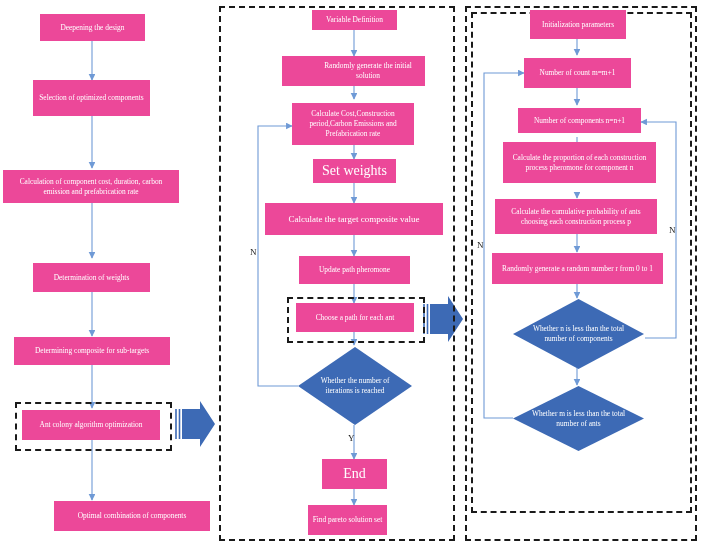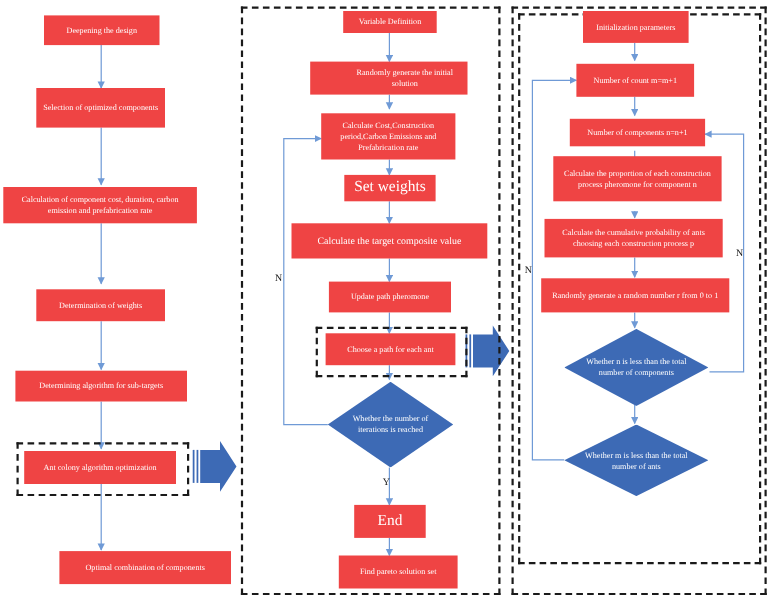--- a/index.html
+++ b/index.html
@@ -12,21 +12,21 @@
   #canvas{position:absolute;left:0;top:0;width:710px;height:543px;}
   svg#wires{position:absolute;left:0;top:0;width:710px;height:543px;pointer-events:none;}
 
   
   .node{
     position:absolute;
     box-sizing:border-box;
     display:flex;align-items:center;justify-content:center;
     text-align:center;
     color:#ffffff;
-    background:#ef4444;
+    background:#ec4899;
     font-size:7.4px;
     line-height:1.35;
     padding:1px 3px;
     z-index:3;
   }
   .node.big{font-size:9px;}
   .node.mid{font-size:14px;}
 
   
   .diamond{
@@ -142,21 +142,21 @@
   </svg>
 
   <div class="node" style="left:40px;top:14px;width:105px;height:27px;">Deepening the design</div>
 
   <div class="node" style="left:33px;top:80px;width:117px;height:36px;">Selection of optimized components</div>
 
   <div class="node" style="left:3px;top:170px;width:176px;height:33px;">Calculation of component cost, duration, carbon emission and prefabrication rate</div>
 
   <div class="node" style="left:33px;top:263px;width:117px;height:29px;">Determination of weights</div>
 
-  <div class="node" style="left:14px;top:337px;width:156px;height:28px;">Determining algorithm for sub-targets</div>
+  <div class="node" style="left:14px;top:337px;width:156px;height:28px;">Determining composite for sub-targets</div>
 
   <div class="node" style="left:22px;top:410px;width:138px;height:30px;">Ant colony algorithm optimization</div>
 
   <div class="node" style="left:14px;top:501px;width:156px;height:30px;margin-left:40px;">Optimal combination of components</div>
 
   <div class="node" style="left:312px;top:10px;width:85px;height:20px;">Variable Definition</div>
 
   <div class="node" style="left:282px;top:56px;width:143px;height:30px;padding-left:32px;">Randomly generate the initial solution</div>
 
   <div class="node" style="left:292px;top:103px;width:122px;height:42px;">Calculate Cost,Construction period,Carbon Emissions and Prefabrication rate</div>
@@ -169,21 +169,21 @@
 
   <div class="node" style="left:296px;top:303px;width:118px;height:29px;">Choose a path for each ant</div>
 
   <div class="diamond" style="left:298px;top:347px;width:114px;height:78px;">
     <span class="dshape"></span>
     <span class="dtext">Whether the number of iterations is reached</span>
   </div>
 
   <div class="node mid" style="left:322px;top:459px;width:65px;height:30px;">End</div>
 
-  <div class="node" style="left:308px;top:505px;width:108px;height:30px;">Find pareto solution set</div>
+  <div class="node" style="left:308px;top:505px;width:79px;height:30px;">Find pareto solution set</div>
 
   <div class="lbl" style="left:250px;top:247px;">N</div>
 
   <div class="lbl" style="left:348px;top:433px;">Y</div>
 
   <div class="node" style="left:530px;top:10px;width:96px;height:29px;">Initialization parameters</div>
 
   <div class="node" style="left:524px;top:58px;width:107px;height:30px;">Number of count m=m+1</div>
 
   <div class="node" style="left:518px;top:108px;width:123px;height:25px;">Number of components n=n+1</div>

